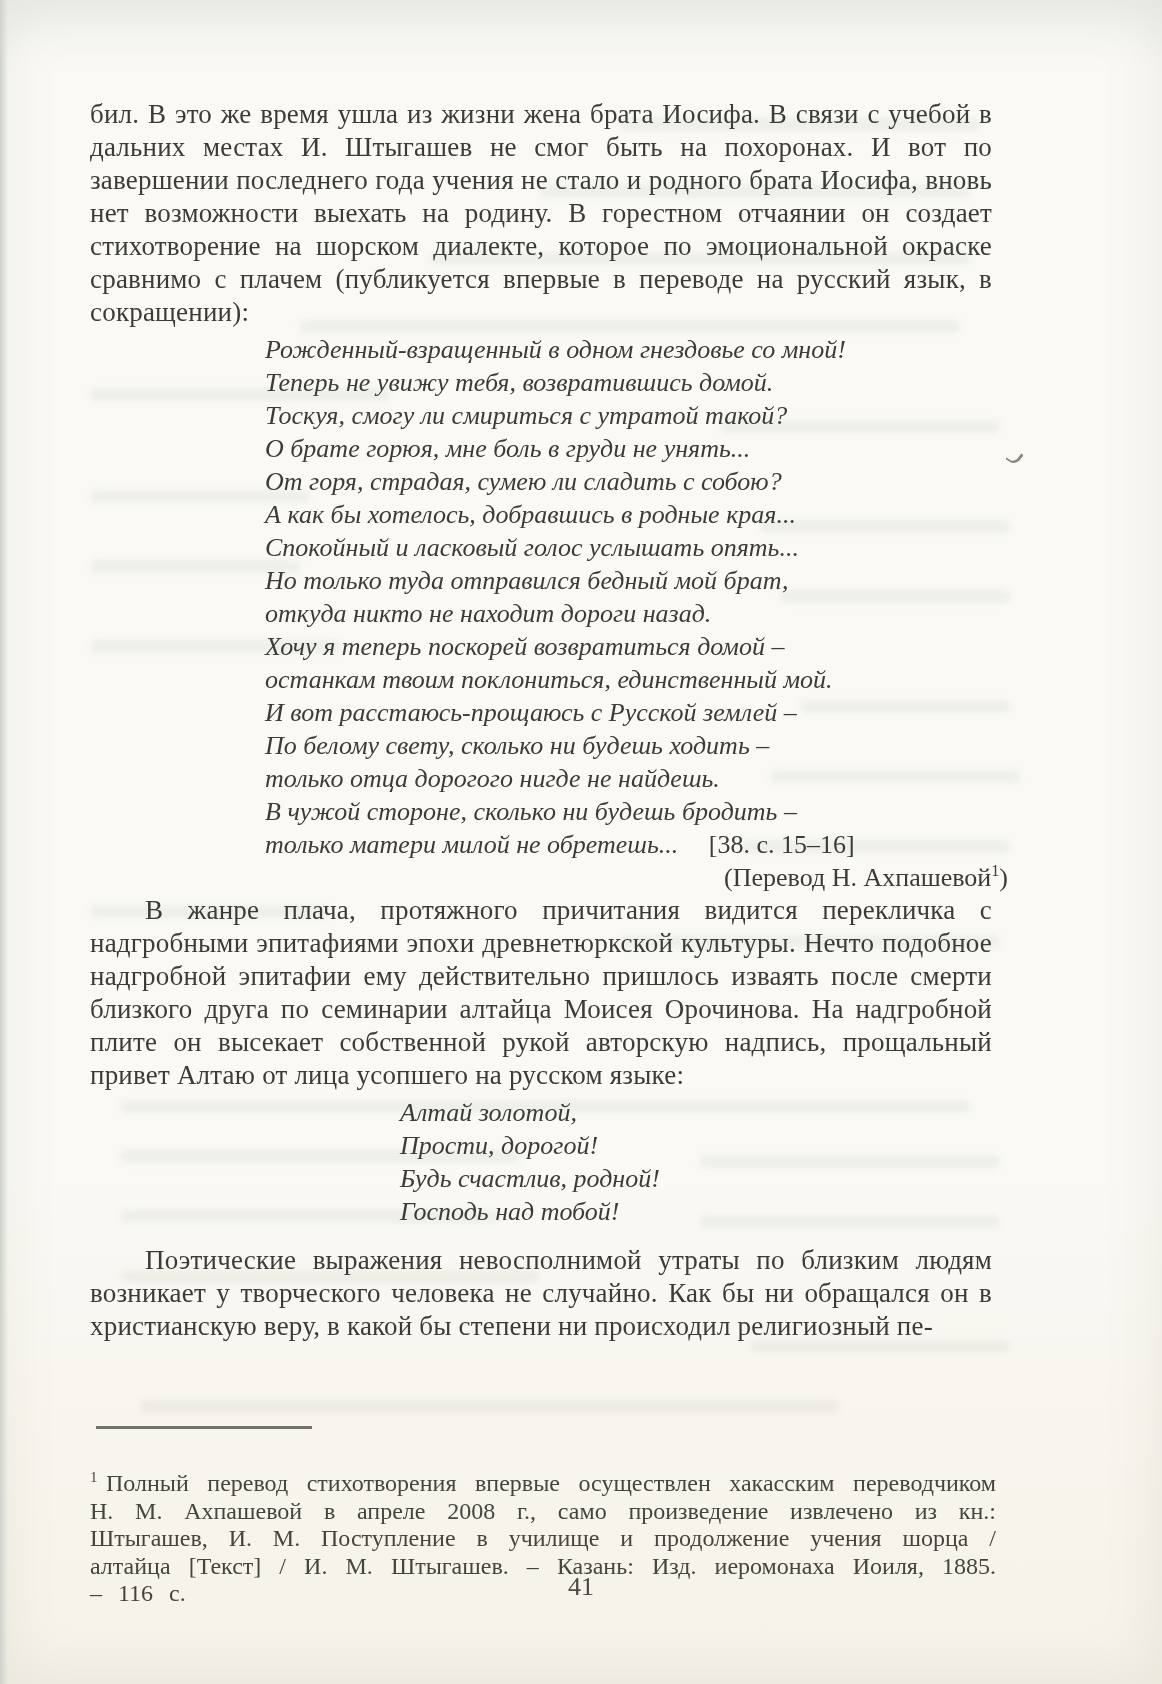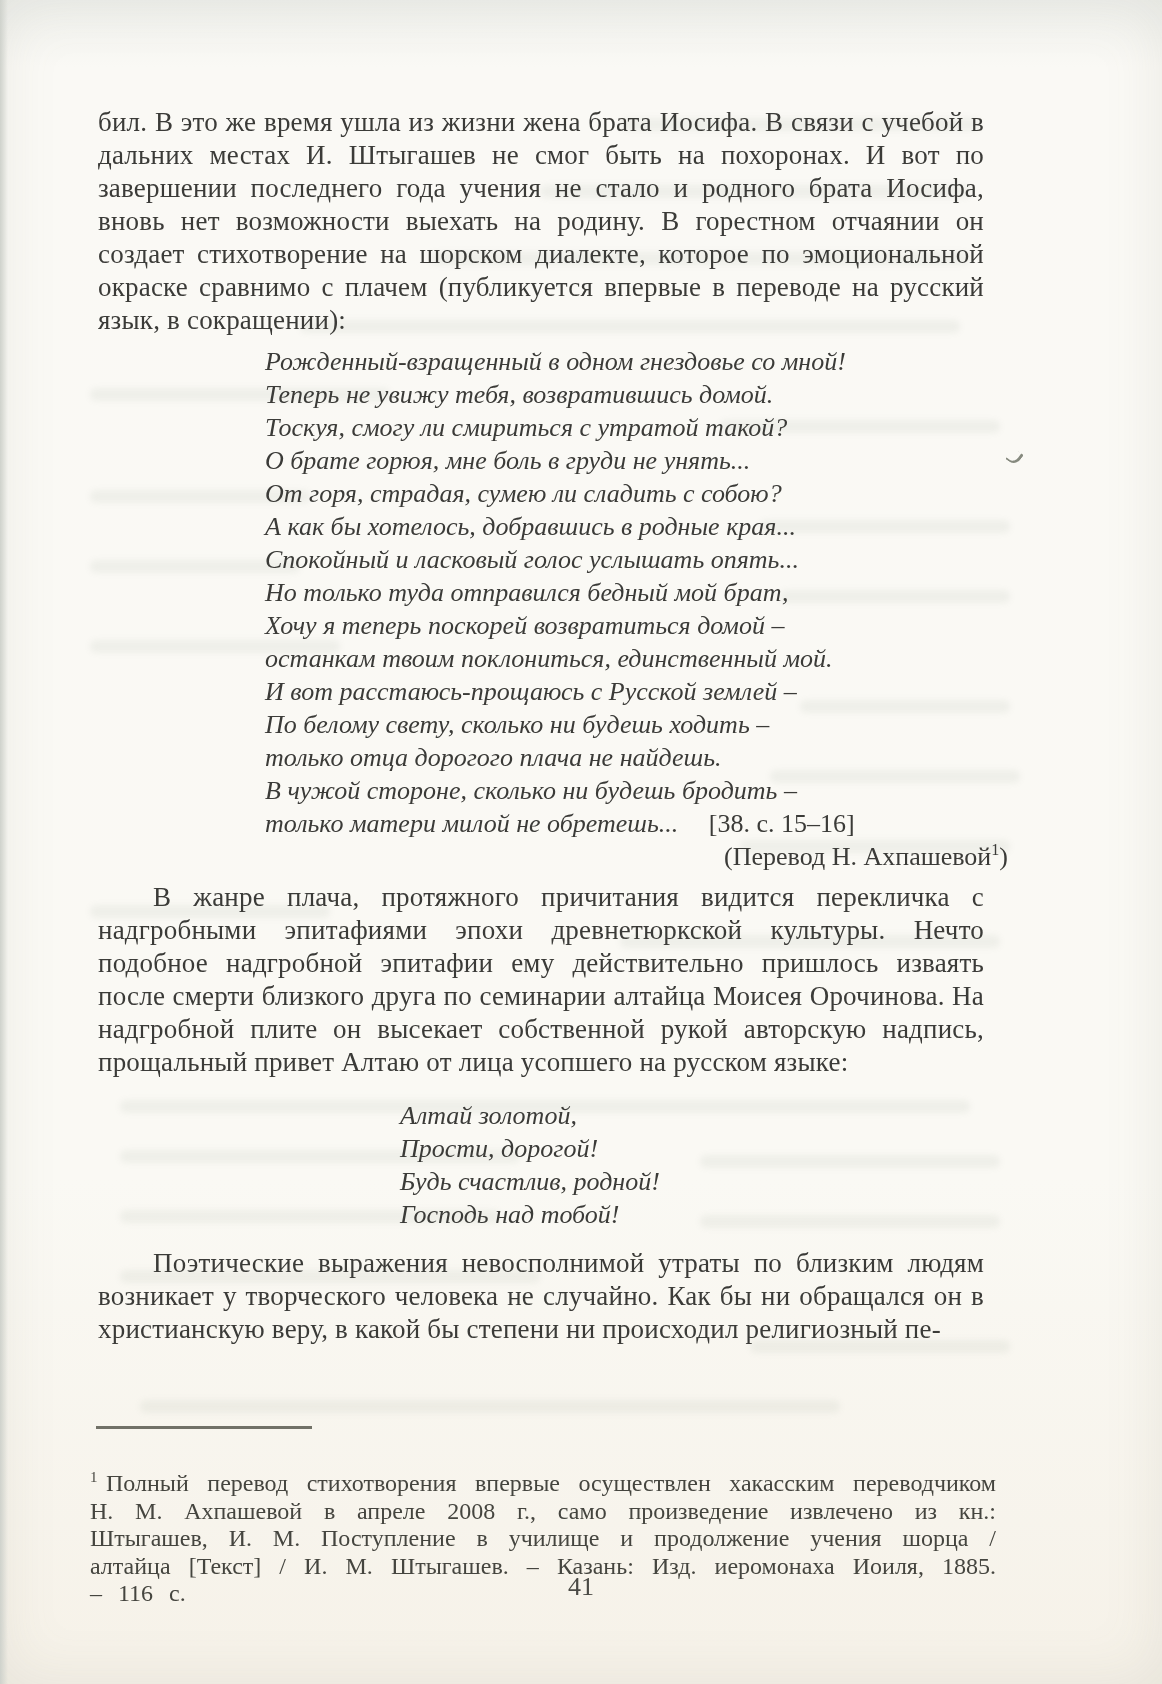--- a/index.html
+++ b/index.html
@@ -19,21 +19,21 @@
   .edge-left {
     position: absolute; left: 0; top: 0; width: 8px; height: 100%;
     background: linear-gradient(90deg, #cfd2cc, rgba(250,249,245,0));
   }
   .content {
     position: absolute;
     left: 90px; top: 98px;
     width: 902px;
   }
   p.body-par {
-    margin: 8px;
+    margin: 0;
     font-size: 27px;
     line-height: 33px;
     text-align: justify;
     letter-spacing: 0.2px;
   }
   p.indent { text-indent: 55px; }
   .poem {
     margin: 4px 0 0 175px;
     font-size: 26px;
     line-height: 33px;
@@ -42,21 +42,21 @@
   .poem .line { white-space: nowrap; }
   .roman { font-style: normal; margin-left: 24px; }
   .attribution {
     margin: 0 -16px 0 0;
     font-size: 26px;
     line-height: 33px;
     text-align: right;
     font-style: normal;
   }
   sup { font-size: 0.62em; line-height: 0; }
-  .poem2 { margin-left: 310px; margin-top: 20px; margin-bottom: 16px; }
+  .poem2 { margin-left: 310px; margin-top: 4px; margin-bottom: 16px; }
   .footnote-sep {
     position: absolute; left: 96px; top: 1426px;
     width: 216px; height: 0;
     border-top: 3px solid #59594f;
     opacity: 0.85;
   }
   .footnote {
     position: absolute;
     left: 90px; top: 1446px;
     width: 906px;
@@ -133,25 +133,26 @@
 
     <div class="poem">
       <div class="line">Рожденный-взращенный в одном гнездовье со мной!</div>
       <div class="line">Теперь не увижу тебя, возвратившись домой.</div>
       <div class="line">Тоскуя, смогу ли смириться с утратой такой?</div>
       <div class="line">О брате горюя, мне боль в груди не унять...</div>
       <div class="line">От горя, страдая, сумею ли сладить с собою?</div>
       <div class="line">А как бы хотелось, добравшись в родные края...</div>
       <div class="line">Спокойный и ласковый голос услышать опять...</div>
       <div class="line">Но только туда отправился бедный мой брат,</div>
+      <div class="line">откуда никто не находит дороги назад.</div>
       <div class="line">Хочу я теперь поскорей возвратиться домой –</div>
       <div class="line">останкам твоим поклониться, единственный мой.</div>
       <div class="line">И вот расстаюсь-прощаюсь с Русской землей –</div>
       <div class="line">По белому свету, сколько ни будешь ходить –</div>
-      <div class="line">только отца дорогого плача не найдешь.</div>
+      <div class="line">только отца дорогого нигде не найдешь.</div>
       <div class="line">В чужой стороне, сколько ни будешь бродить –</div>
       <div class="line">
         <span>только матери милой не обретешь...</span>
         <span class="roman">[38. с. 15–16]</span>
       </div>
     </div>
 
     <div class="attribution">
       <span>(Перевод Н. Ахпашевой</span><sup>1</sup><span>)</span>
     </div>

